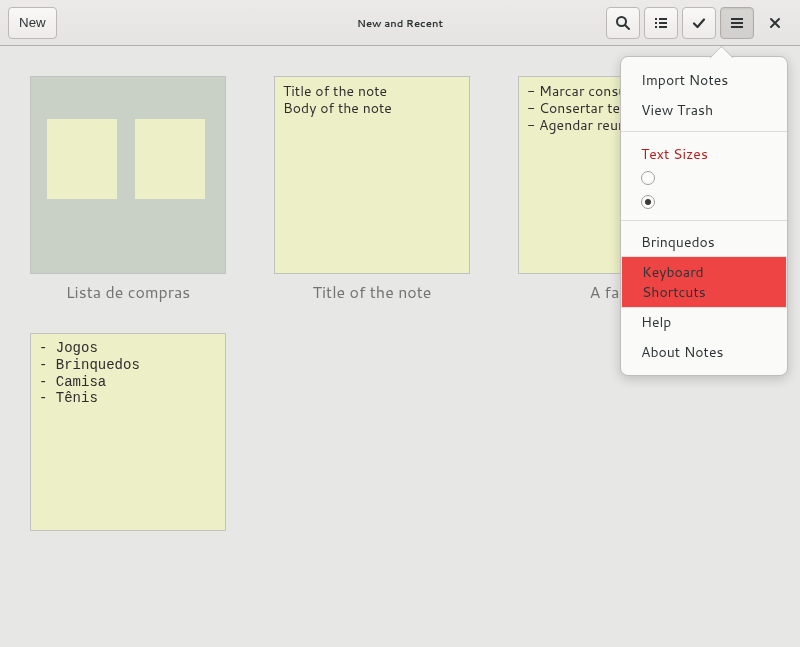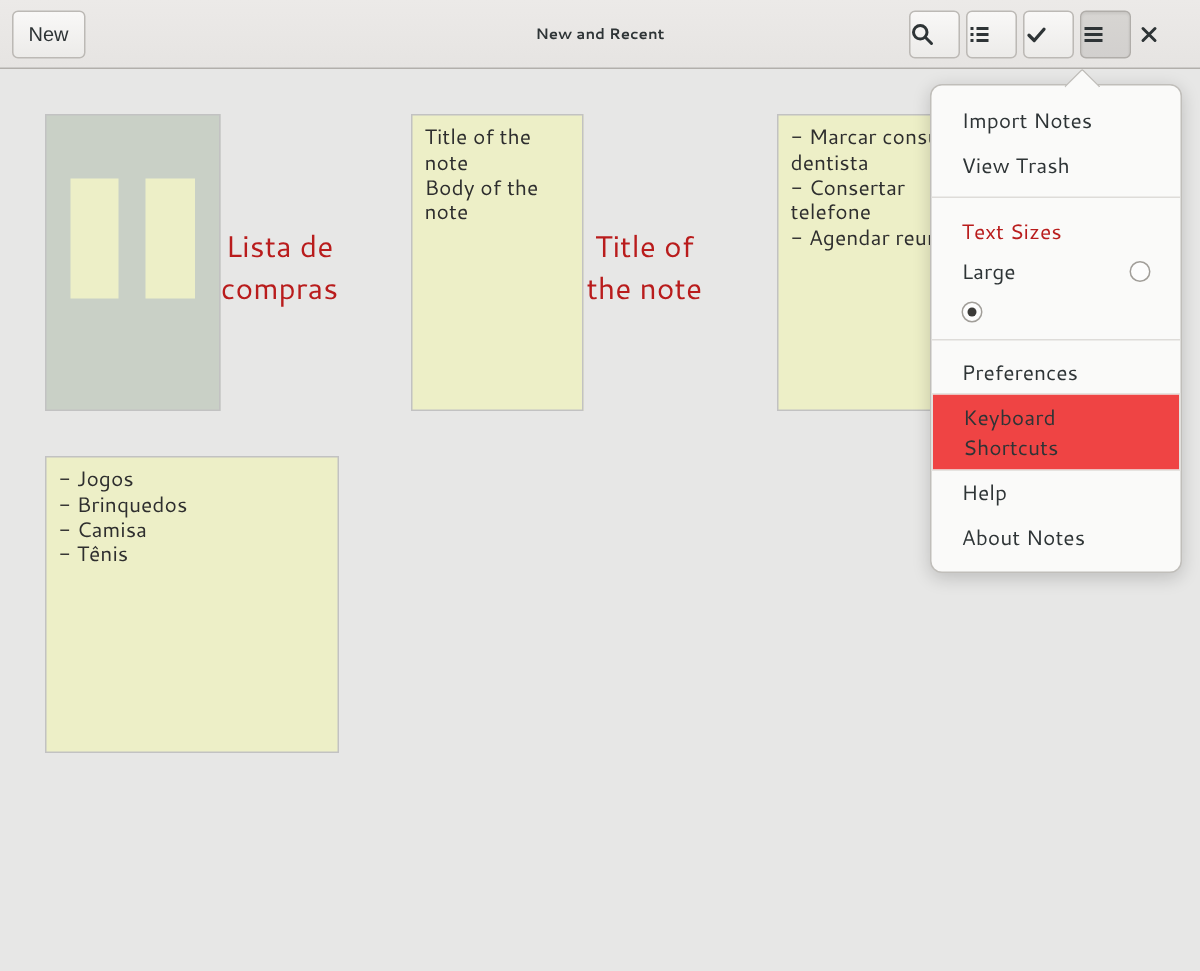--- a/index.html
+++ b/index.html
@@ -24,21 +24,21 @@
     position: relative;
   }
   .hbtn {
     height: 32px;
     min-width: 34px;
     background: linear-gradient(to bottom, #f9f8f7, #ecebe9);
     border: 1px solid #bcb9b5;
     border-radius: 4px;
     display: flex;
     align-items: center;
-    justify-content: flex-start;
+    justify-content: center;
     color: #2e3436;
     cursor: pointer;
     padding: 0 10px;
     margin: 0 2px;
   }
   .hbtn.pressed {
     background: linear-gradient(to bottom, #d7d5d2, #d2d0ce);
     border-color: #b0ada9;
     box-shadow: inset 0 1px 2px rgba(0,0,0,0.08);
   }
@@ -58,39 +58,39 @@
   
   .grid {
     padding: 30px 30px;
     display: flex;
     flex-wrap: wrap;
     gap: 30px 48px;
   }
   .note-card {
     width: 196px;
     display: flex;
-    flex-direction: row;
+    flex-direction: column;
     align-items: center;
   }
   .note-preview {
     width: 196px;
     height: 198px;
     border: 1px solid #c2c2c2;
     font-size: 14px;
     line-height: 1.2;
     color: #2e2e2e;
     padding: 6px 8px;
     text-align: left;
     overflow: hidden;
     cursor: pointer;
   }
   .note-title {
     margin-top: 6px;
-    font-size: 20px;
-    color: #b91c1c;
+    font-size: 16px;
+    color: #737373;
     text-align: center;
   }
   .yellow { background: #edefc7; }
   
   .notebook {
     background: #c9d0c6;
     display: flex;
     gap: 18px;
     padding: 42px 16px;
     align-items: flex-start;
@@ -237,47 +237,46 @@
   </div>
 
   <div class="note-card">
     <div class="note-preview yellow" style="white-space:pre-line;">- Marcar consulta dentista
 - Consertar telefone
 - Agendar reunião</div>
     <div class="note-title">A fazer</div>
   </div>
 
   <div class="note-card">
-    <div class="note-preview yellow" style="white-space:pre-line;">- Jogos
+    <div class="note-preview yellow" style="white-space:pre-line;font-family:Liberation Mono, monospace;">- Jogos
 - Brinquedos
 - Camisa
 - Tênis</div>
   </div>
 
 </div>
 
 <div class="popover">
   <div class="mrow">
     <span class="rlabel">Import Notes</span>
   </div>
   <div class="mrow">
     <span class="rlabel">View Trash</span>
   </div>
   <div class="msep"></div>
   <div class="mheader">Text Sizes</div>
   <div class="mrow">
-    <span class="rlabel">Large</span>
     <span class="radio"></span>
   </div>
   <div class="mrow">
     <span class="radio checked"></span>
   </div>
   <div class="msep"></div>
   <div class="mrow">
-    <span class="rlabel">Preferences</span>
+    <span class="rlabel">Brinquedos</span>
   </div>
   <div class="mrow highlight">
     <span class="rlabel">Keyboard Shortcuts</span>
   </div>
   <div class="mrow">
     <span class="rlabel">Help</span>
   </div>
   <div class="mrow">
     <span class="rlabel">About Notes</span>
   </div>

